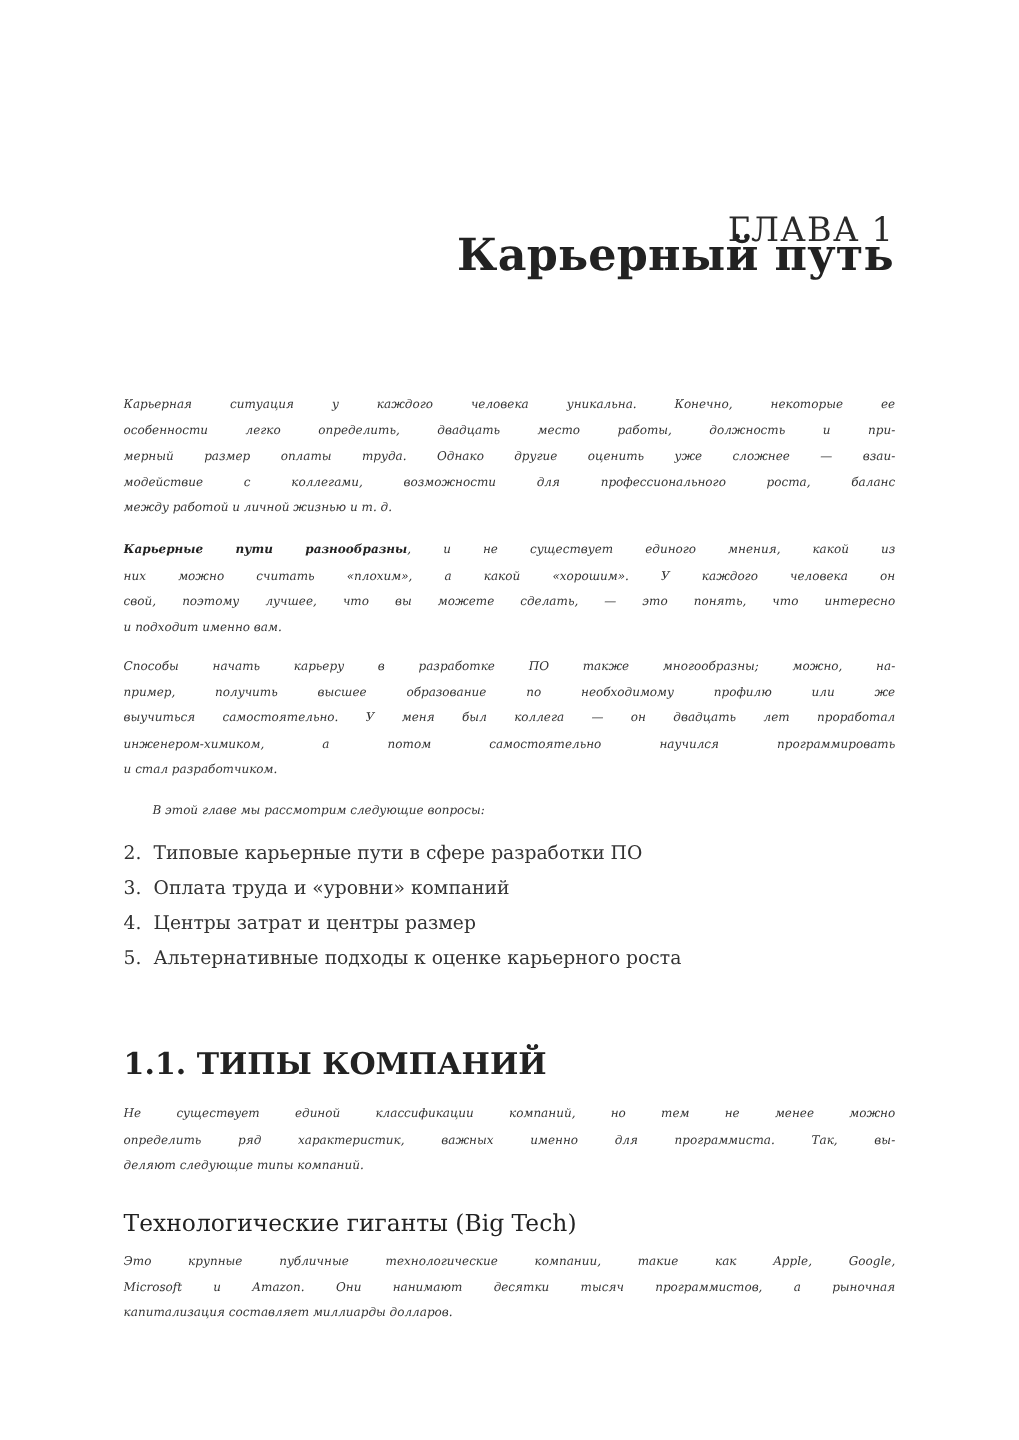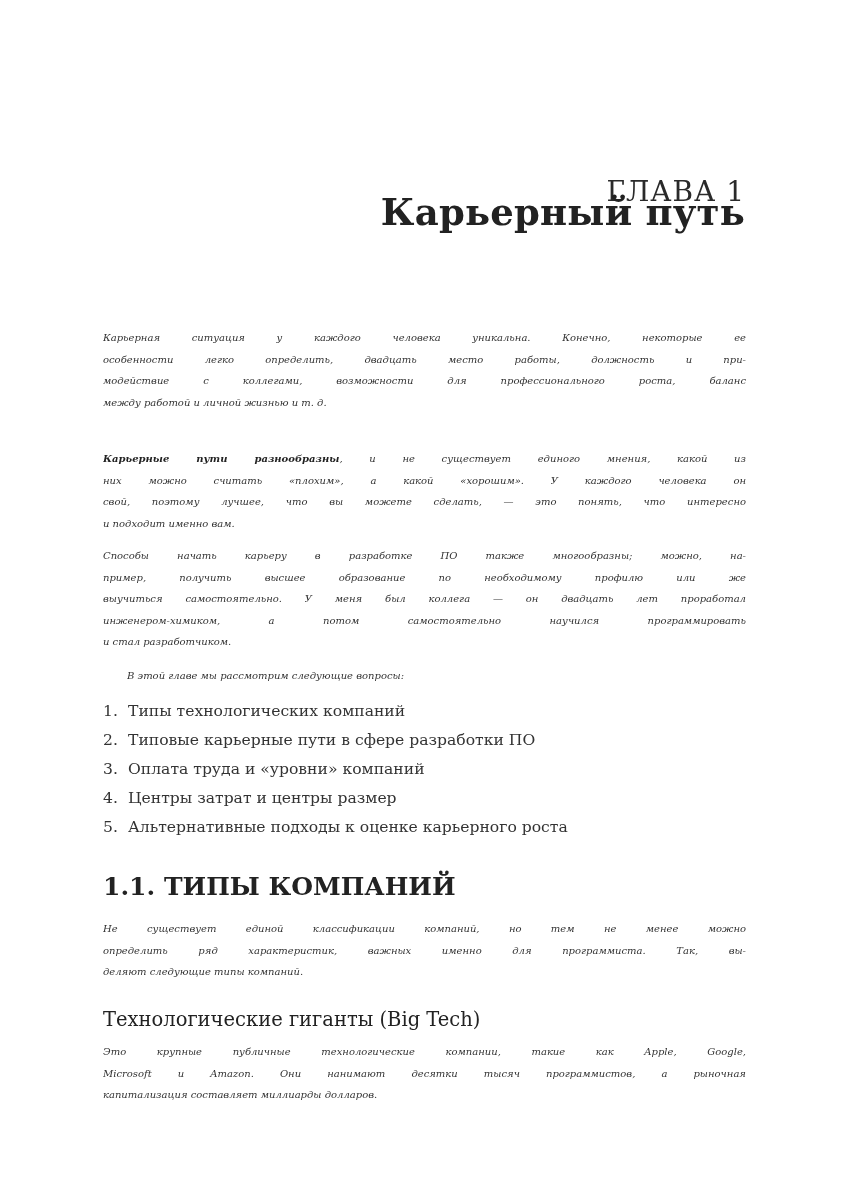--- a/index.html
+++ b/index.html
@@ -22,20 +22,21 @@
 <body>
 
 <div>
 
   <div class="abs chapter-label">ГЛАВА 1</div>
   <div class="abs chapter-title">Карьерный путь</div>
 
   <div class="abs para" style="top:327px;">
     <div class="line">Карьерная ситуация у каждого человека уникальна. Конечно, некоторые ее</div>
     <div class="line">особенности легко определить, двадцать место работы, должность и при-</div>
+    <div class="line">мерный размер оплаты труда. Однако другие оценить уже сложнее — взаи-</div>
     <div class="line">модействие с коллегами, возможности для профессионального роста, баланс</div>
     <div class="line last">между работой и личной жизнью и т. д.</div>
   </div>
 
   <div class="abs para" style="top:448px;">
     <div class="line"><b>Карьерные пути разнообразны</b><span>, и не существует единого мнения, какой из</span></div>
     <div class="line">них можно считать «плохим», а какой «хорошим». У каждого человека он</div>
     <div class="line">свой, поэтому лучшее, что вы можете сделать, — это понять, что интересно</div>
     <div class="line last">и подходит именно вам.</div>
   </div>
@@ -46,21 +47,20 @@
     <div class="line">выучиться самостоятельно. У меня был коллега — он двадцать лет проработал</div>
     <div class="line">инженером-химиком, а потом самостоятельно научился программировать</div>
     <div class="line last">и стал разработчиком.</div>
   </div>
 
   <div class="abs para" style="top:665px;margin-left:24px;">
     <div class="line last">В этой главе мы рассмотрим следующие вопросы:</div>
   </div>
 
   <div class="abs list" style="top:697px;">
-    <div class="li"><span class="num">1.</span><span>Типы технологических компаний</span></div>
     <div class="li"><span class="num">2.</span><span>Типовые карьерные пути в сфере разработки ПО</span></div>
     <div class="li"><span class="num">3.</span><span>Оплата труда и «уровни» компаний</span></div>
     <div class="li"><span class="num">4.</span><span>Центры затрат и центры размер</span></div>
     <div class="li"><span class="num">5.</span><span>Альтернативные подходы к оценке карьерного роста</span></div>
   </div>
 
   <div class="abs h2">1.1. ТИПЫ КОМПАНИЙ</div>
 
   <div class="abs para" style="top:918px;">
     <div class="line">Не существует единой классификации компаний, но тем не менее можно</div>

